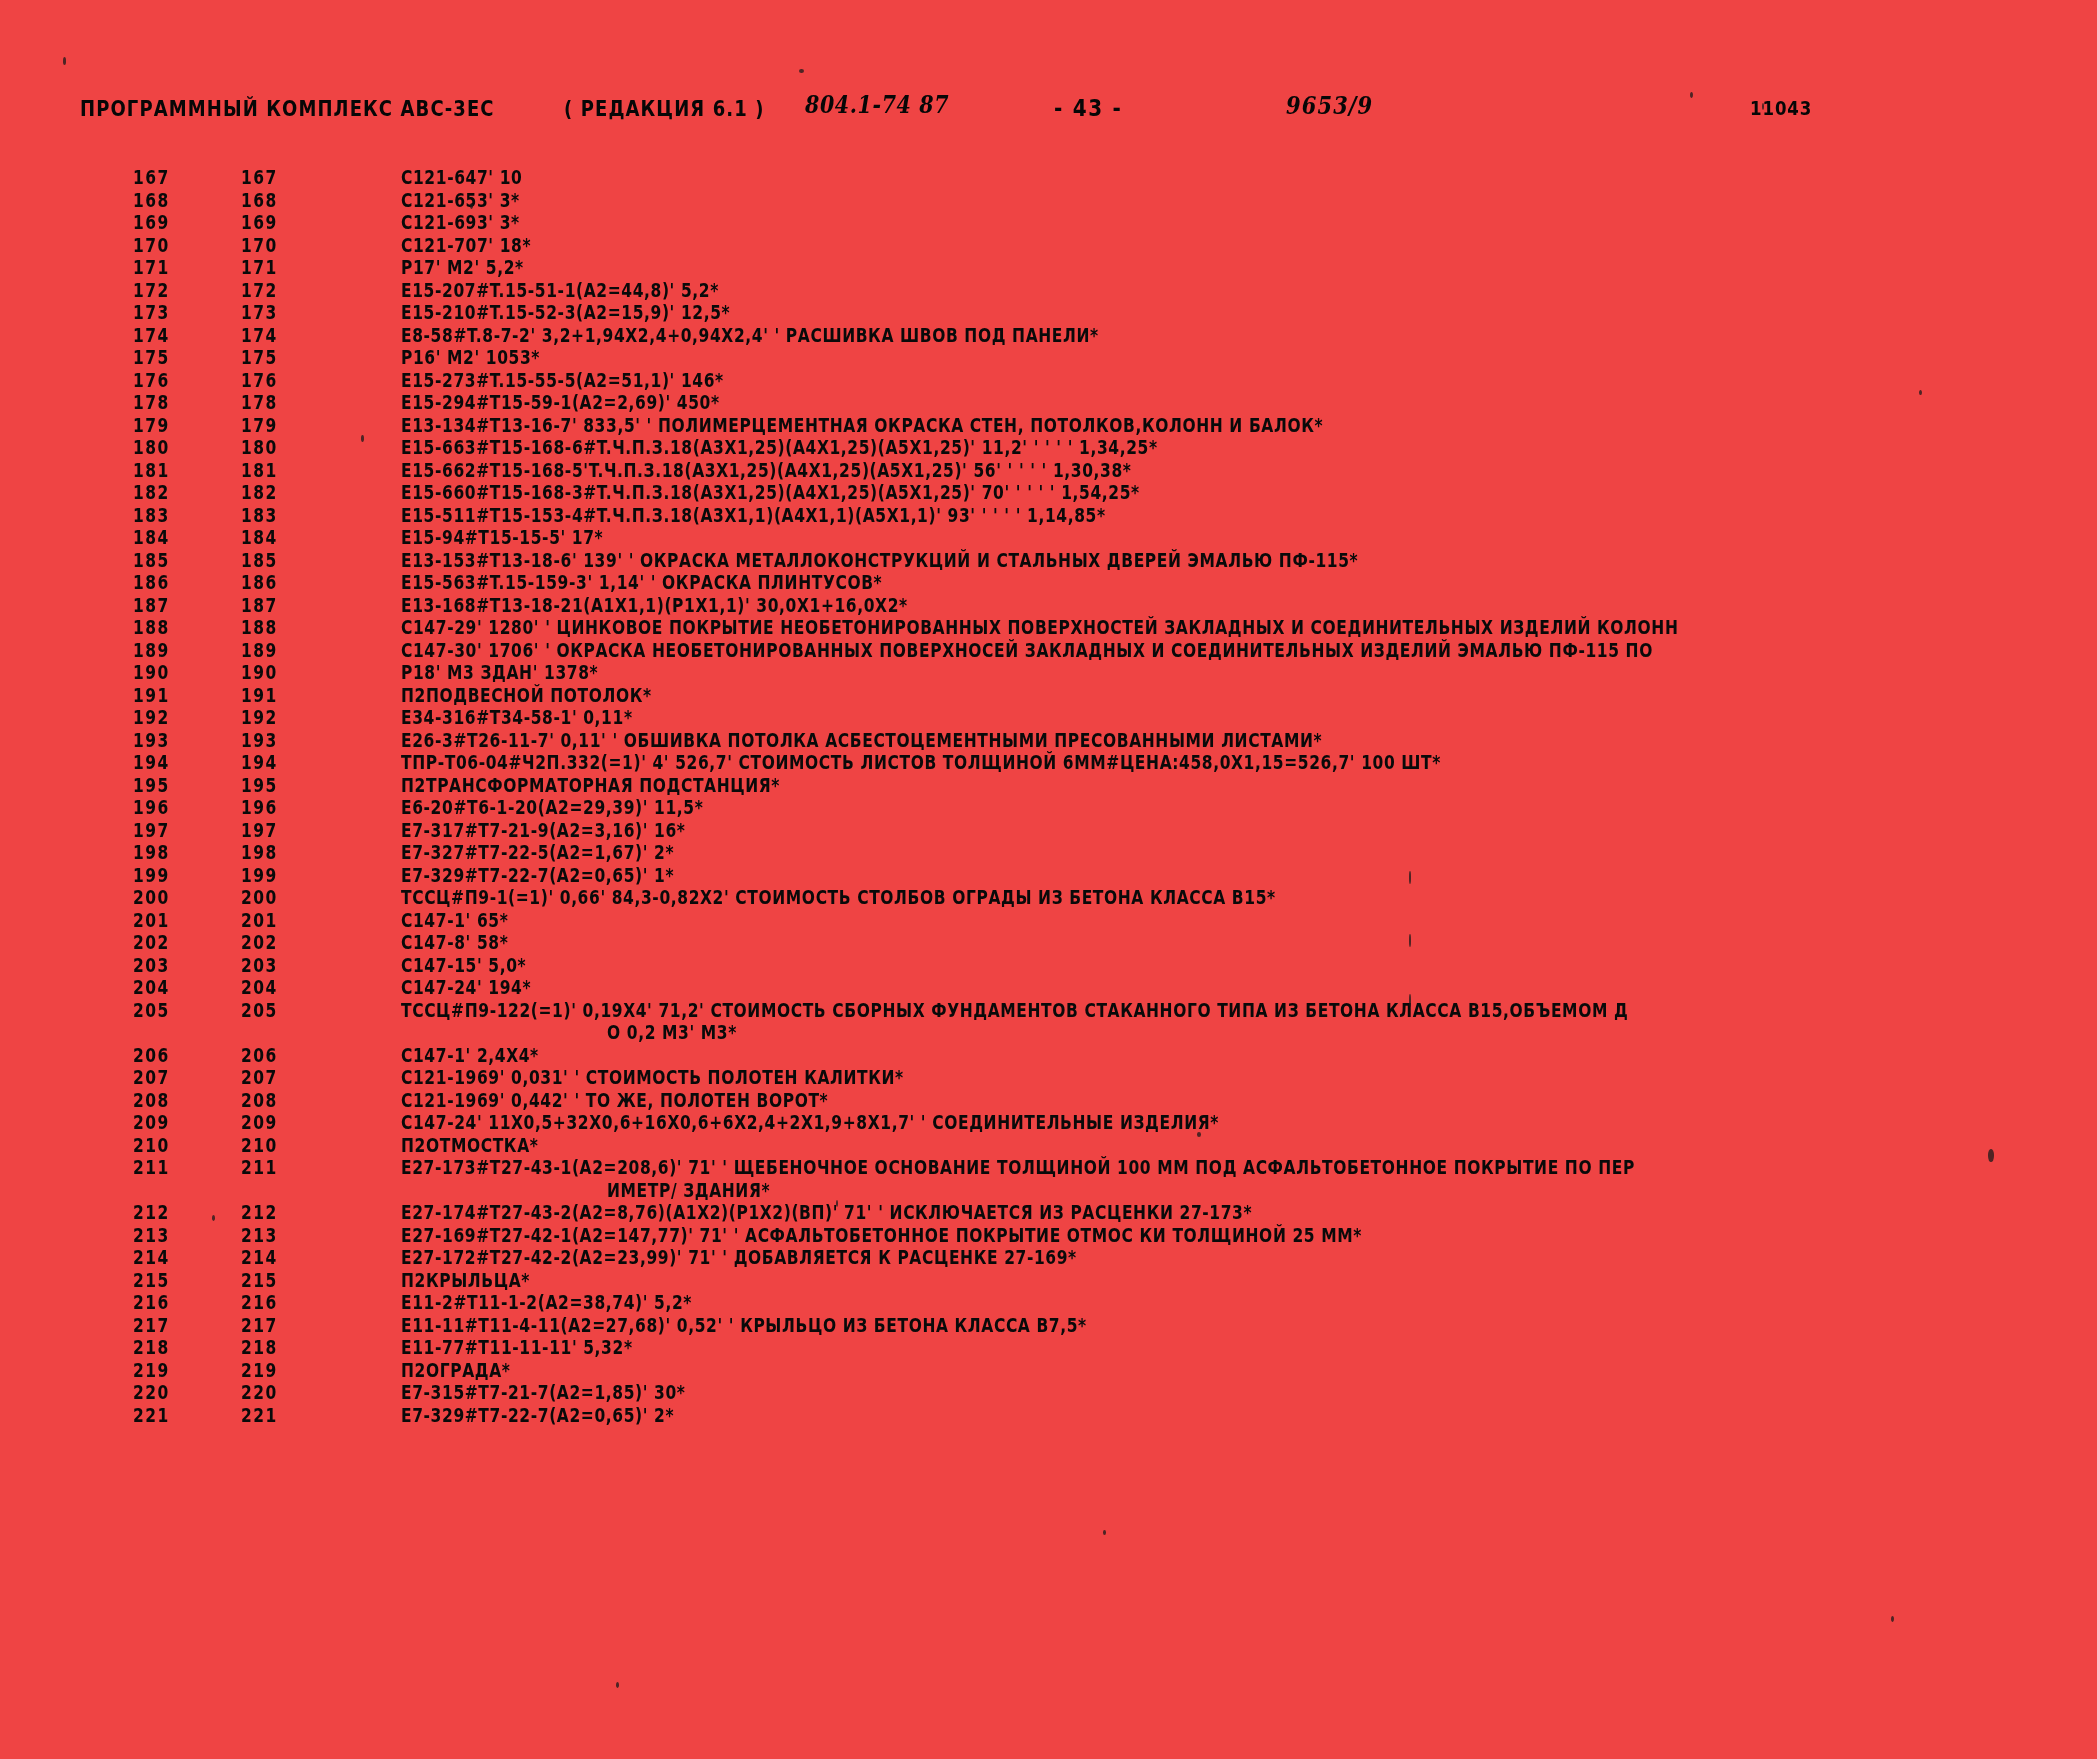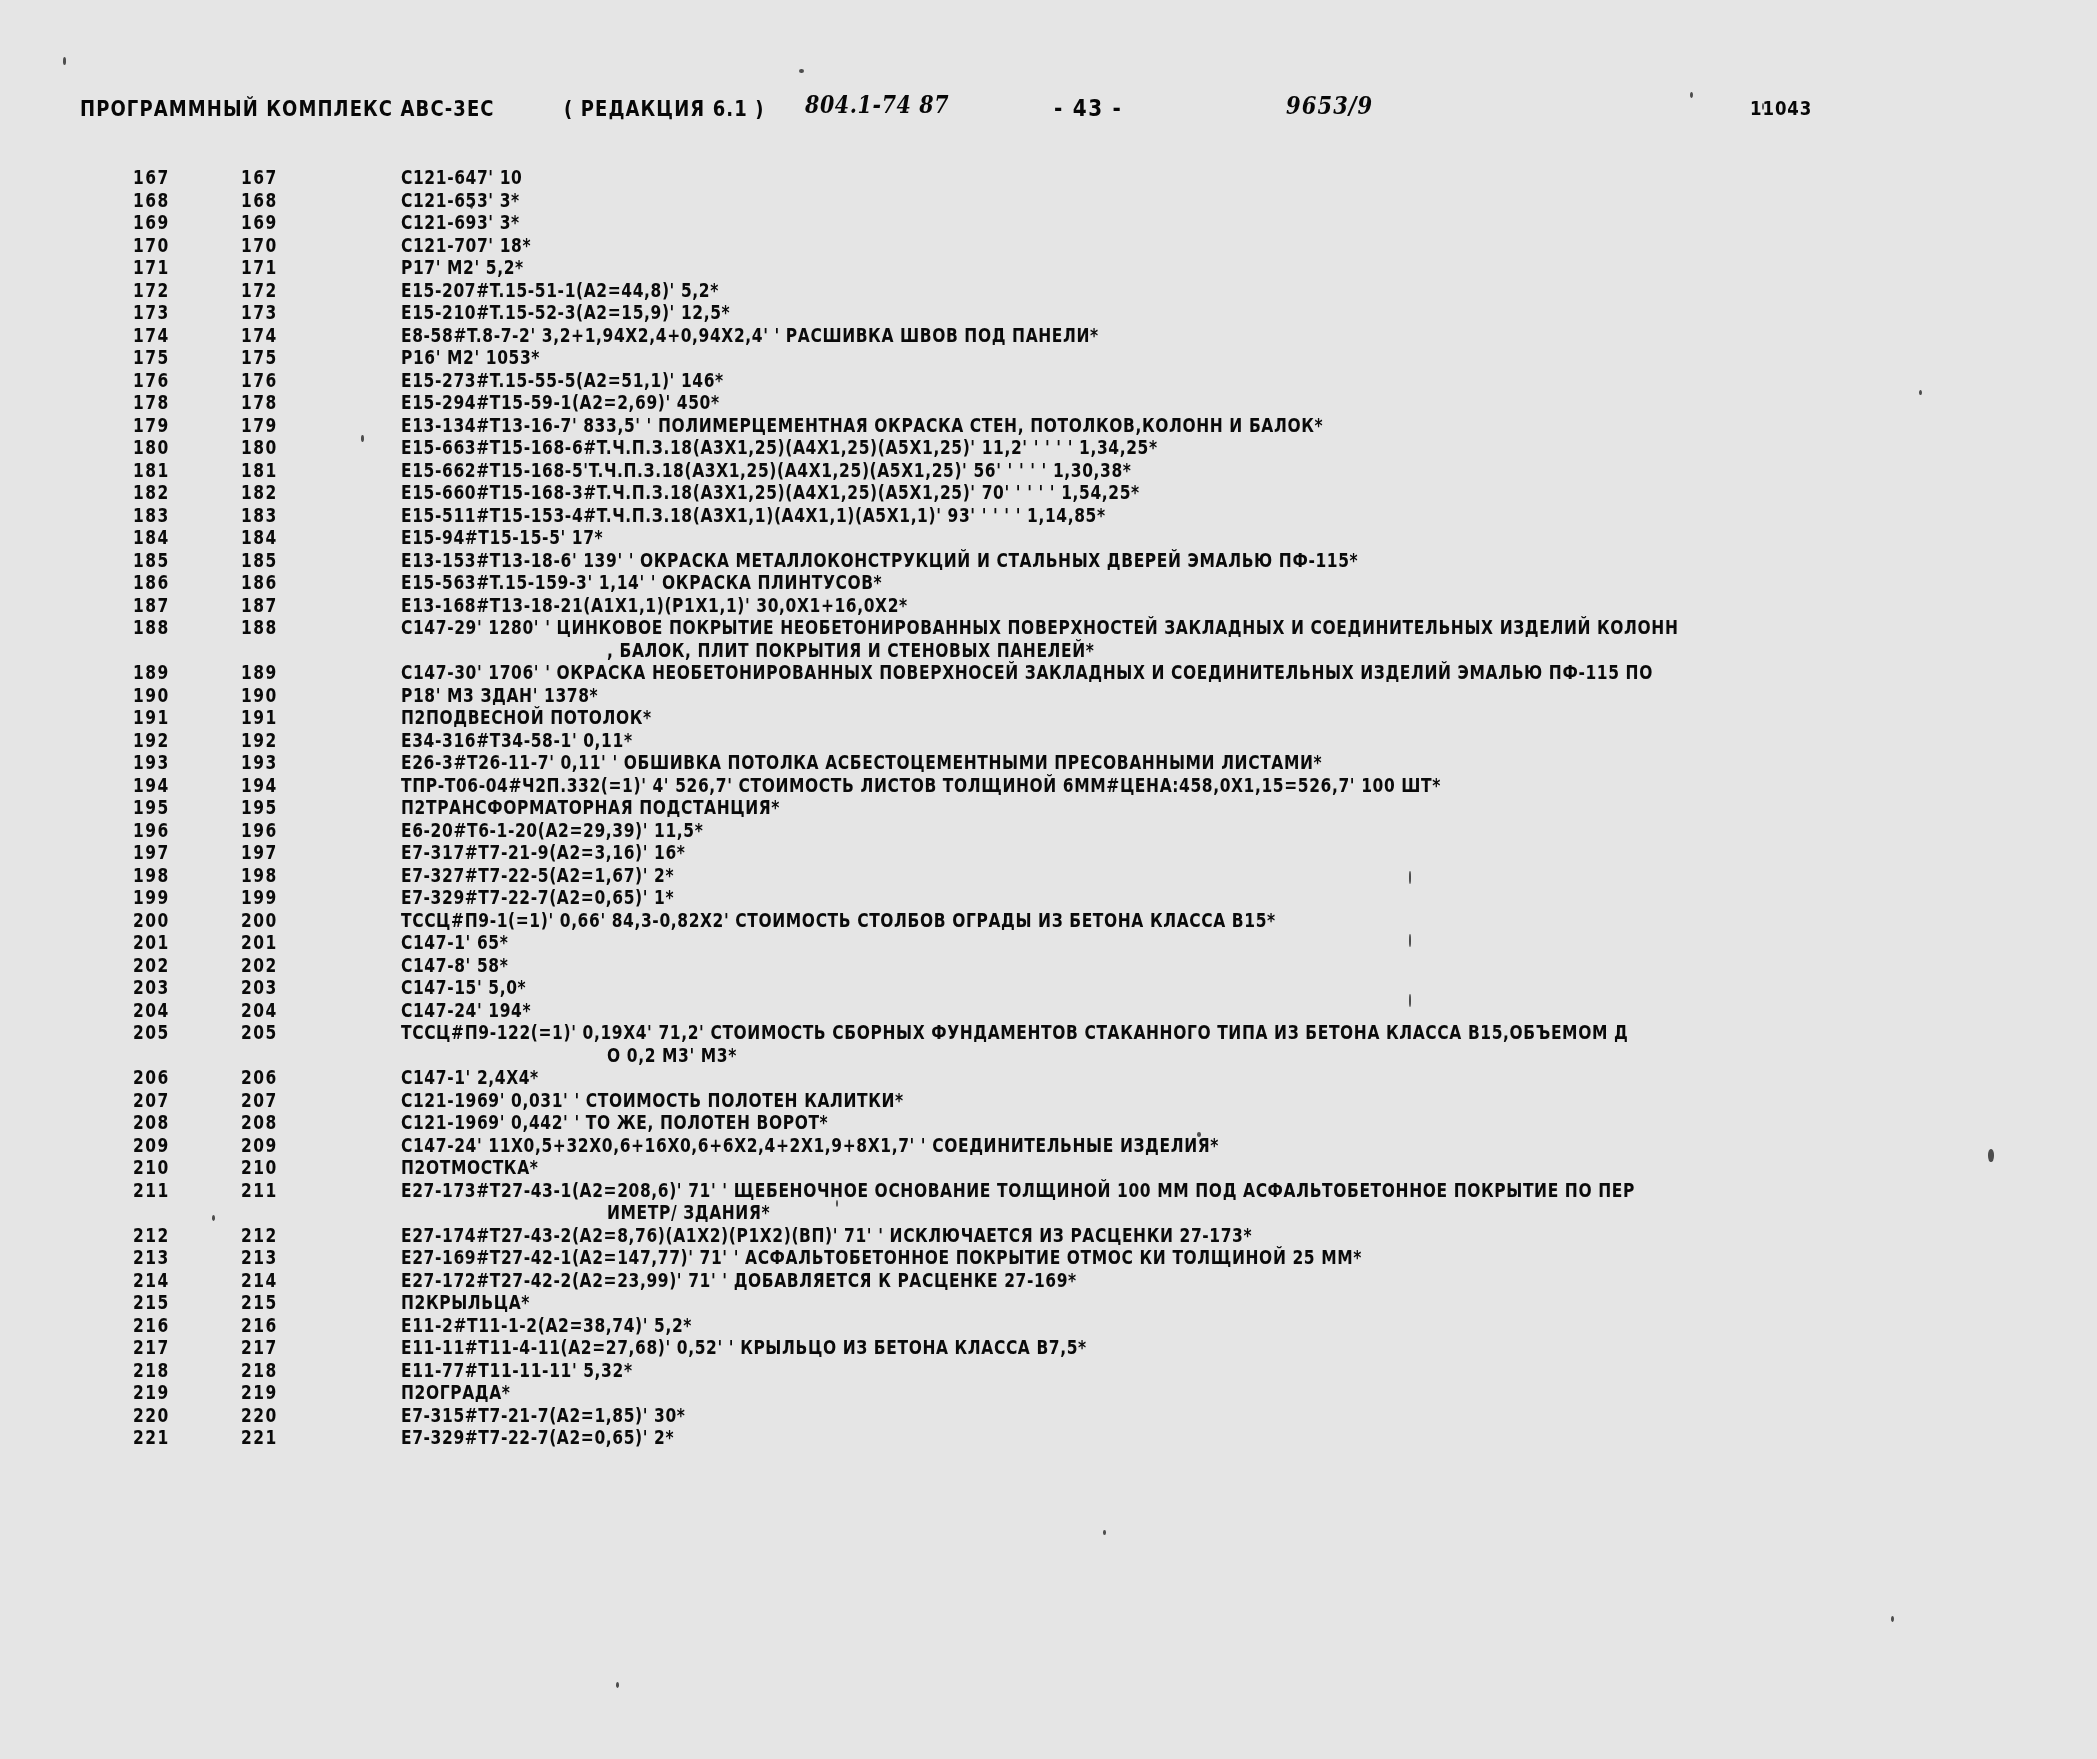--- a/index.html
+++ b/index.html
@@ -11,21 +11,21 @@
     width: 2097px;
     height: 1759px;
     position: relative;
     font-family: "DejaVu Sans Mono", monospace;
     overflow: hidden;
   }
   
   #sheet {
     position: absolute;
     inset: 0;
-    background: #e5e5e5;
+    background: #ef4444;
   }
 
   
   #header {
     position: absolute;
     top: 96px;
     left: 0;
     width: 2097px;
     height: 40px;
     white-space: nowrap;
@@ -195,23 +195,20 @@
       </div>
       <div class="row">
         <span class="numA">187</span>
         <span class="numB">187</span>
         <span class="code">E13-168#T13-18-21(A1X1,1)(P1X1,1)' 30,0X1+16,0X2*</span>
       </div>
       <div class="row">
         <span class="numA">188</span>
         <span class="numB">188</span>
         <span class="code">C147-29' 1280' ' ЦИНКОВОЕ ПОКРЫТИЕ НЕОБЕТОНИРОВАННЫХ ПОВЕРХНОСТЕЙ ЗАКЛАДНЫХ И СОЕДИНИТЕЛЬНЫХ ИЗДЕЛИЙ КОЛОНН</span>
-      </div>
-      <div class="row">
-        <span class="cont" style="left: 607px;">, БАЛОК, ПЛИТ ПОКРЫТИЯ И СТЕНОВЫХ ПАНЕЛЕЙ*</span>
       </div>
       <div class="row">
         <span class="numA">189</span>
         <span class="numB">189</span>
         <span class="code">C147-30' 1706' ' ОКРАСКА НЕОБЕТОНИРОВАННЫХ ПОВЕРХНОСЕЙ ЗАКЛАДНЫХ И СОЕДИНИТЕЛЬНЫХ ИЗДЕЛИЙ ЭМАЛЬЮ ПФ-115 ПО</span>
       </div>
       <div class="row">
         <span class="numA">190</span>
         <span class="numB">190</span>
         <span class="code">P18' M3 ЗДАН' 1378*</span>

